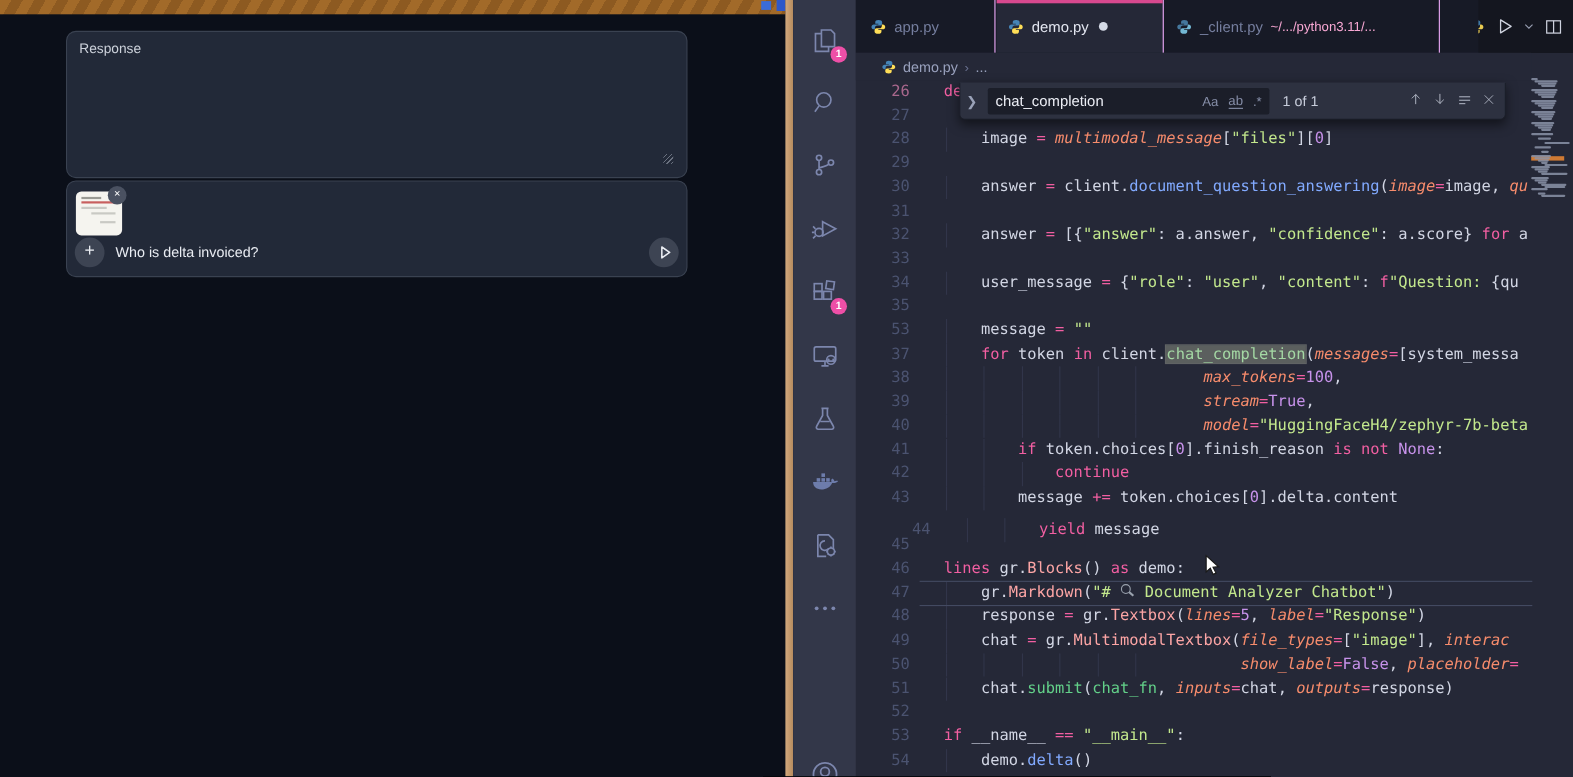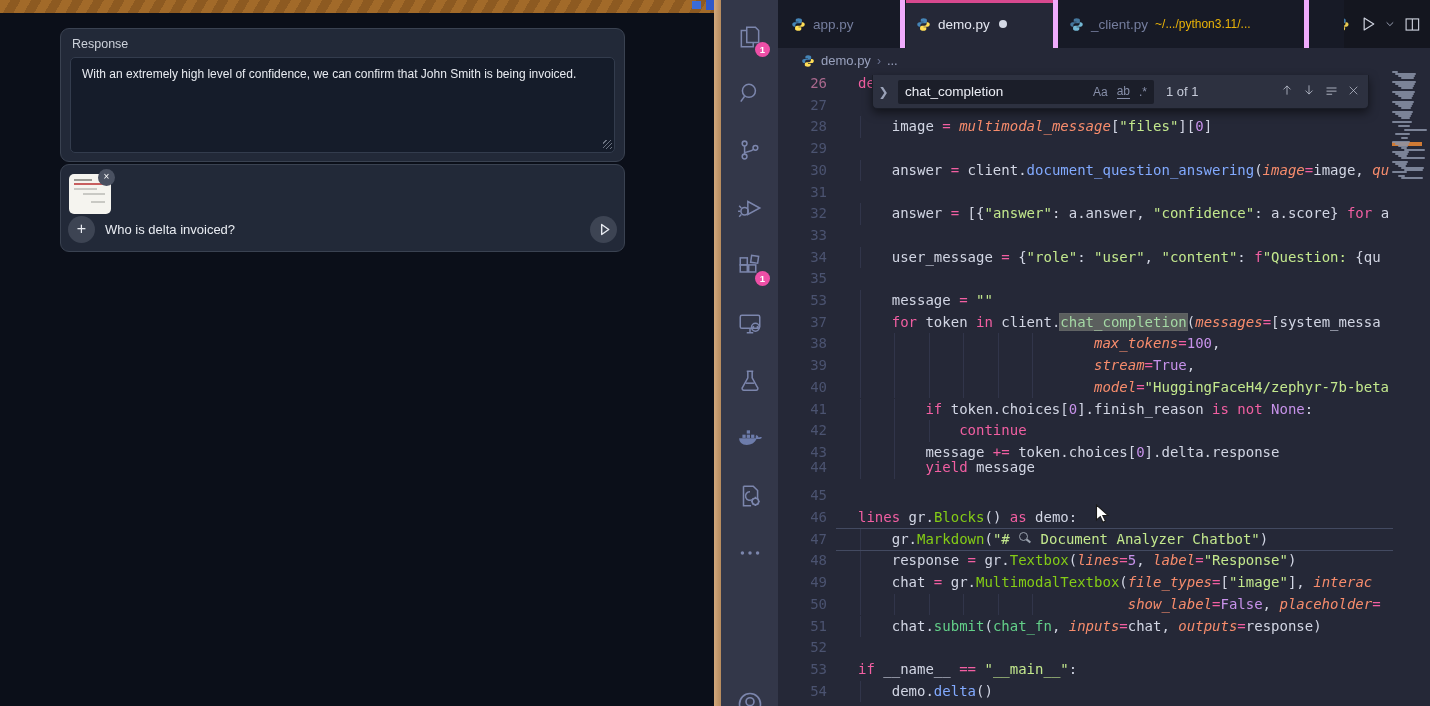--- a/index.html
+++ b/index.html
@@ -52,47 +52,47 @@
   .act-slot svg { stroke:#7c86ad; fill:none; stroke-width:1.4; }
   .act-badge { position:absolute; right:8px; bottom:-5px; width:15px; height:15px; border-radius:50%;
     background:#ee4fa7; color:#fff; font-size:9.5px; line-height:15px; text-align:center; font-weight:bold; }
 
   
   #editor-root { position:absolute; left:57px; top:0; right:0; bottom:0; }
 
   
   #tabbar { position:absolute; left:0; top:0; right:0; height:48px; background:#171a26; }
   .tab { position:absolute; top:0; height:48px; display:flex; align-items:center;
-    padding:0 10px; gap:7px; border-right:5px solid #f0abfc; color:#757e9e;
+    padding:0 10px; gap:7px; border-right:1px solid #f0abfc; color:#757e9e;
     font-size:13.5px; cursor:pointer; }
   #tab-app { left:3px; width:124px; }
   #tab-demo { left:128px; width:152px; background:#252837; color:#e3e6f0; }
   #tab-demo::before { content:""; position:absolute; left:0; top:0; right:0; height:2.5px; background:#d8498f; }
   #tab-client { left:281px; width:250px; }
-  .tab-desc { font-size:12px; color:#eab308; }
+  .tab-desc { font-size:12px; color:#f9a8d4; }
   .mod-dot { width:8px; height:8px; border-radius:50%; background:#d5dae6; margin-left:2px; }
   #editor-actions { position:absolute; right:0; top:0; width:86px; height:48px; background:#14161f;
     display:flex; align-items:center; justify-content:flex-end; gap:9px; padding-right:9px; overflow:hidden; }
   #editor-actions .half-py { margin-left:-9px; margin-right:auto; opacity:.9; }
 
   
   #breadcrumb { position:absolute; left:0; top:48px; right:38px; height:25px; background:#252837;
     display:flex; align-items:center; gap:6px; padding-left:23px; font-size:13px; color:#99a1bd; }
   #breadcrumb .bc-sep { color:#6a7291; font-size:12px; }
 
   
   #code-area { position:absolute; left:0; top:73px; right:37px; bottom:0; overflow:hidden;
     font-family:"DejaVu Sans Mono", monospace; font-size:14px; }
   .cl-line { position:absolute; left:0; right:0; height:21.7px; line-height:21.7px; white-space:pre; }
   .gut { position:absolute; left:0; width:49px; text-align:right; color:#4b5370; }
   .gut-hl { color:#a9688d; }
   .codetxt { position:absolute; left:80px; }
   .guide { position:absolute; top:0; width:1px; height:21.7px; background:#31354a; }
   .tk-kw { color:#f25fa2; } .tk-tx { color:#d2d6e4; } .tk-st { color:#c3e88d; }
-  .tk-fn { color:#82aaff; } .tk-cl { color:#84cc16; } .tk-fg { color:#63d089; }
+  .tk-fn { color:#82aaff; } .tk-cl { color:#fca5a5; } .tk-fg { color:#63d089; }
   .tk-pa { color:#f78c6c; font-style:italic; } .tk-nu,.tk-co { color:#c792ea; }
   .tk-mt { color:#a4d8a4; background:rgba(168,172,148,.42); outline:1px solid rgba(205,210,185,.35); }
   .emj { display:inline-block; width:14px; height:13px; position:relative; vertical-align:-1px; }
   .emj::before { content:""; position:absolute; left:1px; top:0; width:7px; height:7px;
     border:1.6px solid #9aa2ae; border-radius:50%; }
   .emj::after { content:""; position:absolute; left:8px; top:8px; width:5px; height:1.8px;
     background:#9aa2ae; transform:rotate(40deg); }
   #current-line { position:absolute; left:58px; right:37px; top:527.7px; height:23.7px;
     border-top:1px solid #434a61; border-bottom:1px solid #434a61; pointer-events:none; }
 
@@ -124,21 +124,20 @@
 <div id="stage">
 
   <div id="left-window">
     <div id="wallpaper-bar">
       <span class="wp-blue1"></span>
       <span class="wp-blue2"></span>
     </div>
 
     <div class="g-card" id="g-card-response">
       <div class="g-label">Response</div>
-      <div id="g-textarea">With an extremely high level of confidence, we can confirm that John Smith is being invoiced.</div>
       <div id="g-resize"></div>
     </div>
 
     <div class="g-card" id="g-card-chat">
       <div id="g-thumb">
         <span class="th-line" style="top:5px;width:18px;height:1.5px;background:#9a9a94"></span>
         <span class="th-line th-red" style="top:9px"></span>
         <span class="th-line" style="top:14px;right:14px"></span>
         <span class="th-line" style="top:19px;left:14px"></span>
         <span class="th-line" style="top:27px;left:22px;height:1.5px"></span>
@@ -308,22 +307,22 @@
           <div class="cl-line" style="top: 151.9px;"><span class="gut">33</span><span class="codetxt"></span></div>
           <div class="cl-line" style="top: 173.6px;"><span class="gut">34</span><i class="guide" style="left: 82px;"></i><span class="codetxt"><span class="tk-tx">    user_message </span><span class="tk-kw">=</span><span class="tk-tx"> {</span><span class="tk-st">"role"</span><span class="tk-tx">: </span><span class="tk-st">"user"</span><span class="tk-tx">, </span><span class="tk-st">"content"</span><span class="tk-tx">: </span><span class="tk-kw">f</span><span class="tk-st">"Question: </span><span class="tk-tx">{qu</span></span></div>
           <div class="cl-line" style="top: 195.3px;"><span class="gut">35</span><span class="codetxt"></span></div>
           <div class="cl-line" style="top: 217px;"><span class="gut">53</span><i class="guide" style="left: 82px;"></i><span class="codetxt"><span class="tk-tx">    message </span><span class="tk-kw">=</span><span class="tk-tx"> </span><span class="tk-st">""</span></span></div>
           <div class="cl-line" style="top: 238.7px;"><span class="gut">37</span><i class="guide" style="left: 82px;"></i><span class="codetxt"><span class="tk-tx">    </span><span class="tk-kw">for</span><span class="tk-tx"> token </span><span class="tk-kw">in</span><span class="tk-tx"> client.</span><span class="tk-mt">chat_completion</span><span class="tk-tx">(</span><span class="tk-pa">messages</span><span class="tk-kw">=</span><span class="tk-tx">[system_messa</span></span></div>
           <div class="cl-line" style="top: 260.4px;"><span class="gut">38</span><i class="guide" style="left: 82px;"></i><i class="guide" style="left: 116.4px;"></i><i class="guide" style="left: 150.8px;"></i><i class="guide" style="left: 185.2px;"></i><i class="guide" style="left: 219.6px;"></i><i class="guide" style="left: 254px;"></i><span class="codetxt"><span class="tk-tx">                            </span><span class="tk-pa">max_tokens</span><span class="tk-kw">=</span><span class="tk-nu">100</span><span class="tk-tx">,</span></span></div>
           <div class="cl-line" style="top: 282.1px;"><span class="gut">39</span><i class="guide" style="left: 82px;"></i><i class="guide" style="left: 116.4px;"></i><i class="guide" style="left: 150.8px;"></i><i class="guide" style="left: 185.2px;"></i><i class="guide" style="left: 219.6px;"></i><i class="guide" style="left: 254px;"></i><span class="codetxt"><span class="tk-tx">                            </span><span class="tk-pa">stream</span><span class="tk-kw">=</span><span class="tk-co">True</span><span class="tk-tx">,</span></span></div>
           <div class="cl-line" style="top: 303.8px;"><span class="gut">40</span><i class="guide" style="left: 82px;"></i><i class="guide" style="left: 116.4px;"></i><i class="guide" style="left: 150.8px;"></i><i class="guide" style="left: 185.2px;"></i><i class="guide" style="left: 219.6px;"></i><i class="guide" style="left: 254px;"></i><span class="codetxt"><span class="tk-tx">                            </span><span class="tk-pa">model</span><span class="tk-kw">=</span><span class="tk-st">"HuggingFaceH4/zephyr-7b-beta</span></span></div>
           <div class="cl-line" style="top: 325.5px;"><span class="gut">41</span><i class="guide" style="left: 82px;"></i><i class="guide" style="left: 116.4px;"></i><span class="codetxt"><span class="tk-tx">        </span><span class="tk-kw">if</span><span class="tk-tx"> token.choices[</span><span class="tk-nu">0</span><span class="tk-tx">].finish_reason </span><span class="tk-kw">is</span><span class="tk-tx"> </span><span class="tk-kw">not</span><span class="tk-tx"> </span><span class="tk-co">None</span><span class="tk-tx">:</span></span></div>
           <div class="cl-line" style="top: 347.2px;"><span class="gut">42</span><i class="guide" style="left: 82px;"></i><i class="guide" style="left: 116.4px;"></i><i class="guide" style="left: 150.8px;"></i><span class="codetxt"><span class="tk-tx">            </span><span class="tk-kw">continue</span></span></div>
-          <div class="cl-line" style="top: 368.9px;"><span class="gut">43</span><i class="guide" style="left: 82px;"></i><i class="guide" style="left: 116.4px;"></i><span class="codetxt"><span class="tk-tx">        message </span><span class="tk-kw">+=</span><span class="tk-tx"> token.choices[</span><span class="tk-nu">0</span><span class="tk-tx">].delta.response</span></span></div>
-          <div class="cl-line" style="top: 384px;"><span class="gut">44</span><i class="guide" style="left: 82px;"></i><i class="guide" style="left: 116.4px;"></i><span class="codetxt"><span class="tk-tx">        </span><span class="tk-kw">yield</span><span class="tk-tx"> message</span></span></div>
+          <div class="cl-line" style="top: 368.9px;"><span class="gut">43</span><i class="guide" style="left: 82px;"></i><i class="guide" style="left: 116.4px;"></i><span class="codetxt"><span class="tk-tx">        message </span><span class="tk-kw">+=</span><span class="tk-tx"> token.choices[</span><span class="tk-nu">0</span><span class="tk-tx">].delta.content</span></span></div>
+          <div class="cl-line" style="top: 398px; margin-left: 19px;"><span class="gut">44</span><i class="guide" style="left: 82px;"></i><i class="guide" style="left: 116.4px;"></i><span class="codetxt"><span class="tk-tx">        </span><span class="tk-kw">yield</span><span class="tk-tx"> message</span></span></div>
           <div class="cl-line" style="top: 412.3px;"><span class="gut">45</span><span class="codetxt"></span></div>
           <div class="cl-line" style="top: 434px;"><span class="gut">46</span><span class="codetxt"><span class="tk-kw">lines</span><span class="tk-tx"> gr.</span><span class="tk-cl">Blocks</span><span class="tk-tx">() </span><span class="tk-kw">as</span><span class="tk-tx"> demo:</span></span></div>
           <div class="cl-line" style="top: 455.7px;"><span class="gut">47</span><i class="guide" style="left: 82px;"></i><span class="codetxt"><span class="tk-tx">    gr.</span><span class="tk-cl">Markdown</span><span class="tk-tx">(</span><span class="tk-st">"# </span><span class="emj"></span><span class="tk-st"> Document Analyzer Chatbot"</span><span class="tk-tx">)</span></span></div>
           <div class="cl-line" style="top: 477.4px;"><span class="gut">48</span><i class="guide" style="left: 82px;"></i><span class="codetxt"><span class="tk-tx">    response </span><span class="tk-kw">=</span><span class="tk-tx"> gr.</span><span class="tk-cl">Textbox</span><span class="tk-tx">(</span><span class="tk-pa">lines</span><span class="tk-kw">=</span><span class="tk-nu">5</span><span class="tk-tx">, </span><span class="tk-pa">label</span><span class="tk-kw">=</span><span class="tk-st">"Response"</span><span class="tk-tx">)</span></span></div>
           <div class="cl-line" style="top: 499.1px;"><span class="gut">49</span><i class="guide" style="left: 82px;"></i><span class="codetxt"><span class="tk-tx">    chat </span><span class="tk-kw">=</span><span class="tk-tx"> gr.</span><span class="tk-cl">MultimodalTextbox</span><span class="tk-tx">(</span><span class="tk-pa">file_types</span><span class="tk-kw">=</span><span class="tk-tx">[</span><span class="tk-st">"image"</span><span class="tk-tx">], </span><span class="tk-pa">interac</span></span></div>
           <div class="cl-line" style="top: 520.8px;"><span class="gut">50</span><i class="guide" style="left: 82px;"></i><i class="guide" style="left: 116.4px;"></i><i class="guide" style="left: 150.8px;"></i><i class="guide" style="left: 185.2px;"></i><i class="guide" style="left: 219.6px;"></i><i class="guide" style="left: 254px;"></i><span class="codetxt"><span class="tk-tx">                                </span><span class="tk-pa">show_label</span><span class="tk-kw">=</span><span class="tk-co">False</span><span class="tk-tx">, </span><span class="tk-pa">placeholder</span><span class="tk-kw">=</span></span></div>
           <div class="cl-line" style="top: 542.5px;"><span class="gut">51</span><i class="guide" style="left: 82px;"></i><span class="codetxt"><span class="tk-tx">    chat.</span><span class="tk-fg">submit</span><span class="tk-tx">(</span><span class="tk-fg">chat_fn</span><span class="tk-tx">, </span><span class="tk-pa">inputs</span><span class="tk-kw">=</span><span class="tk-tx">chat, </span><span class="tk-pa">outputs</span><span class="tk-kw">=</span><span class="tk-tx">response)</span></span></div>
           <div class="cl-line" style="top: 564.2px;"><span class="gut">52</span><span class="codetxt"></span></div>
           <div class="cl-line" style="top: 585.9px;"><span class="gut">53</span><span class="codetxt"><span class="tk-kw">if</span><span class="tk-tx"> __name__ </span><span class="tk-kw">==</span><span class="tk-tx"> </span><span class="tk-st">"__main__"</span><span class="tk-tx">:</span></span></div>
           <div class="cl-line" style="top: 607.6px;"><span class="gut">54</span><i class="guide" style="left: 82px;"></i><span class="codetxt"><span class="tk-tx">    demo.</span><span class="tk-fn">delta</span><span class="tk-tx">()</span></span></div>

